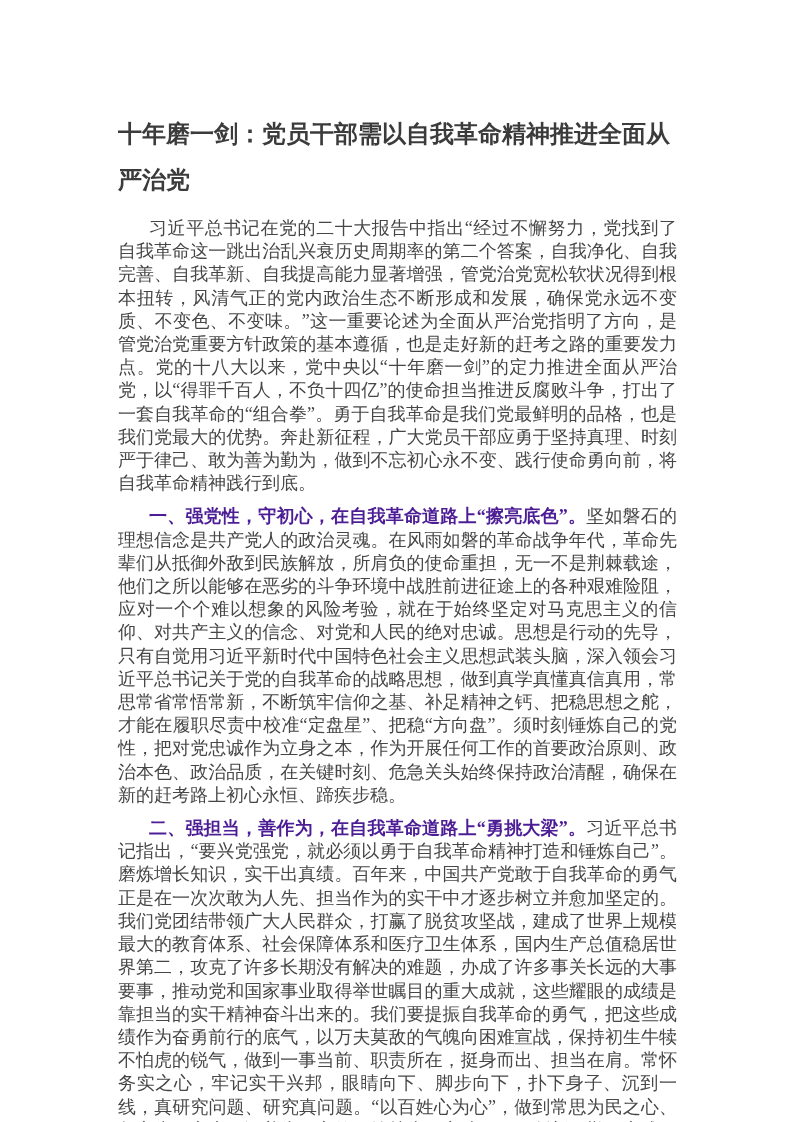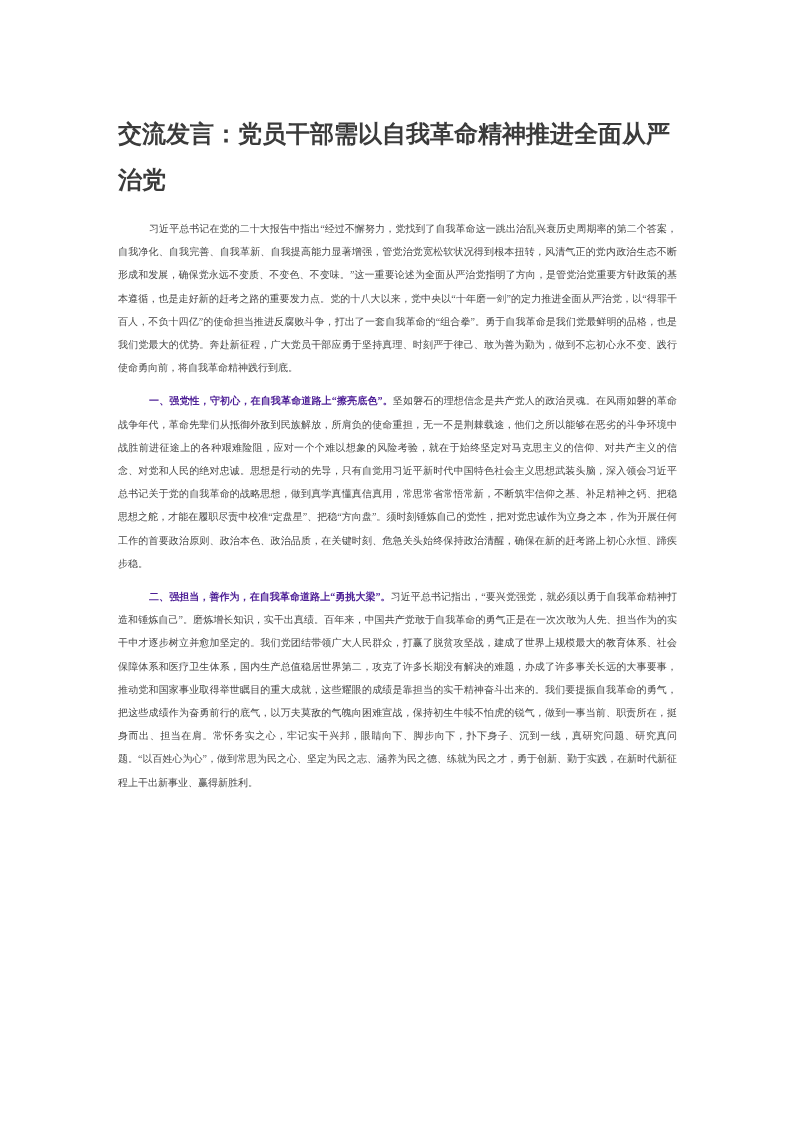--- a/index.html
+++ b/index.html
@@ -22,35 +22,35 @@
     font-family: "Liberation Sans", "DejaVu Sans", sans-serif;
     font-size: 24px;
     font-weight: 700;
     line-height: 46px;
     color: #3b3b3b;
     letter-spacing: 0px;
   }
   .para {
     margin: 0 0 10px 0;
     font-family: "Liberation Serif", "DejaVu Serif", serif;
-    font-size: 10px;
+    font-size: 18px;
     line-height: 23.2px;
     color: #464646;
     text-align: justify;
     text-indent: 31px;
   }
   .para .lead {
     font-weight: 700;
     color: #4c1d95;
   }
 </style>
 </head>
 <body>
 
 <div class="page">
-  <h1 class="doc-title">交流发言：党员干部需以自我革命精神推进全面从严治党</h1>
+  <h1 class="doc-title">十年磨一剑：党员干部需以自我革命精神推进全面从严治党</h1>
 
   <p class="para"><span class="lead"></span><span>习近平总书记在党的二十大报告中指出“经过不懈努力，党找到了自我革命这一跳出治乱兴衰历史周期率的第二个答案，自我净化、自我完善、自我革新、自我提高能力显著增强，管党治党宽松软状况得到根本扭转，风清气正的党内政治生态不断形成和发展，确保党永远不变质、不变色、不变味。”这一重要论述为全面从严治党指明了方向，是管党治党重要方针政策的基本遵循，也是走好新的赶考之路的重要发力点。党的十八大以来，党中央以“十年磨一剑”的定力推进全面从严治党，以“得罪千百人，不负十四亿”的使命担当推进反腐败斗争，打出了一套自我革命的“组合拳”。勇于自我革命是我们党最鲜明的品格，也是我们党最大的优势。奔赴新征程，广大党员干部应勇于坚持真理、时刻严于律己、敢为善为勤为，做到不忘初心永不变、践行使命勇向前，将自我革命精神践行到底。</span></p>
 
   <p class="para"><span class="lead">一、强党性，守初心，在自我革命道路上“擦亮底色”。</span><span>坚如磐石的理想信念是共产党人的政治灵魂。在风雨如磐的革命战争年代，革命先辈们从抵御外敌到民族解放，所肩负的使命重担，无一不是荆棘载途，他们之所以能够在恶劣的斗争环境中战胜前进征途上的各种艰难险阻，应对一个个难以想象的风险考验，就在于始终坚定对马克思主义的信仰、对共产主义的信念、对党和人民的绝对忠诚。思想是行动的先导，只有自觉用习近平新时代中国特色社会主义思想武装头脑，深入领会习近平总书记关于党的自我革命的战略思想，做到真学真懂真信真用，常思常省常悟常新，不断筑牢信仰之基、补足精神之钙、把稳思想之舵，才能在履职尽责中校准“定盘星”、把稳“方向盘”。须时刻锤炼自己的党性，把对党忠诚作为立身之本，作为开展任何工作的首要政治原则、政治本色、政治品质，在关键时刻、危急关头始终保持政治清醒，确保在新的赶考路上初心永恒、蹄疾步稳。</span></p>
 
   <p class="para"><span class="lead">二、强担当，善作为，在自我革命道路上“勇挑大梁”。</span><span>习近平总书记指出，“要兴党强党，就必须以勇于自我革命精神打造和锤炼自己”。磨炼增长知识，实干出真绩。百年来，中国共产党敢于自我革命的勇气正是在一次次敢为人先、担当作为的实干中才逐步树立并愈加坚定的。我们党团结带领广大人民群众，打赢了脱贫攻坚战，建成了世界上规模最大的教育体系、社会保障体系和医疗卫生体系，国内生产总值稳居世界第二，攻克了许多长期没有解决的难题，办成了许多事关长远的大事要事，推动党和国家事业取得举世瞩目的重大成就，这些耀眼的成绩是靠担当的实干精神奋斗出来的。我们要提振自我革命的勇气，把这些成绩作为奋勇前行的底气，以万夫莫敌的气魄向困难宣战，保持初生牛犊不怕虎的锐气，做到一事当前、职责所在，挺身而出、担当在肩。常怀务实之心，牢记实干兴邦，眼睛向下、脚步向下，扑下身子、沉到一线，真研究问题、研究真问题。“以百姓心为心”，做到常思为民之心、坚定为民之志、涵养为民之德、练就为民之才，勇于创新、勤于实践，在新时代新征程上干出新事业、赢得新胜利。</span></p>
 </div>
 
 </body></html>

